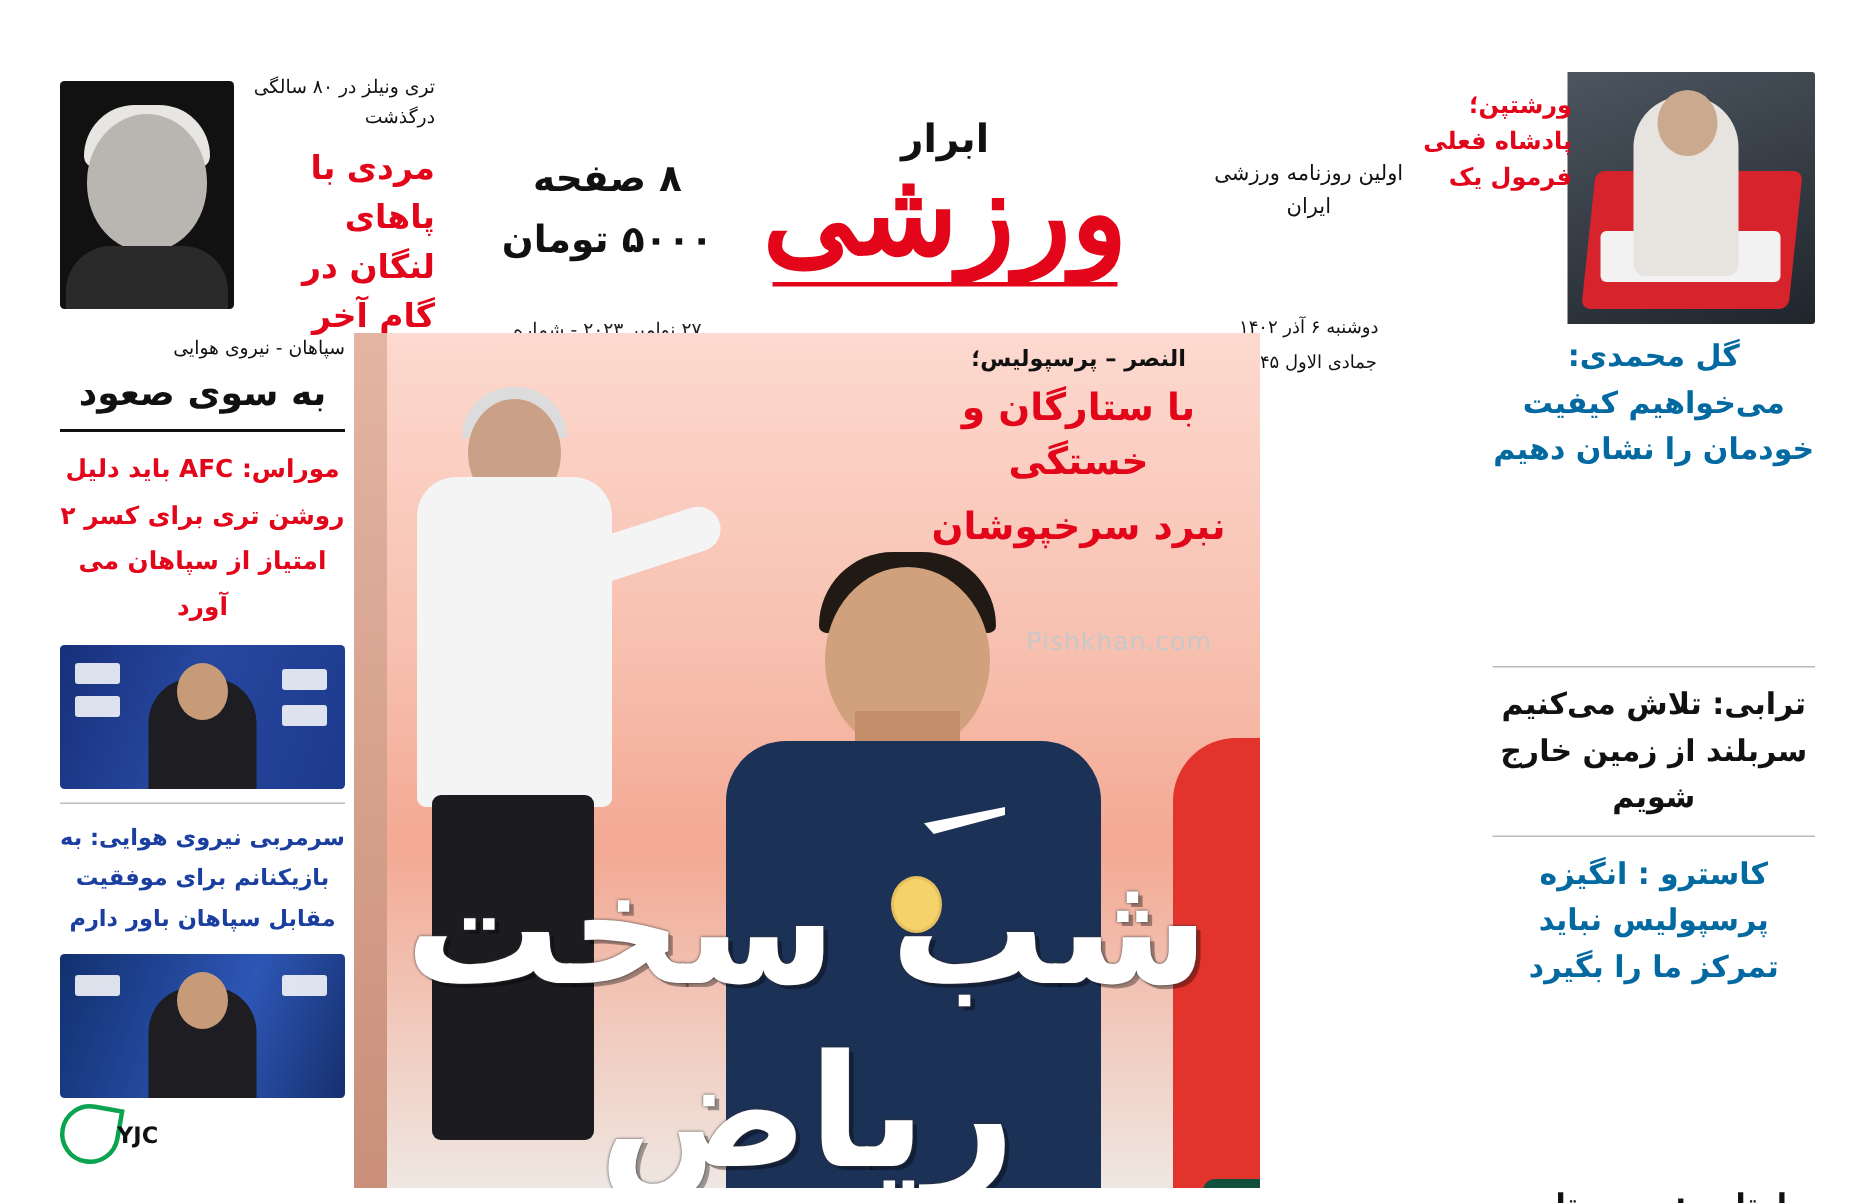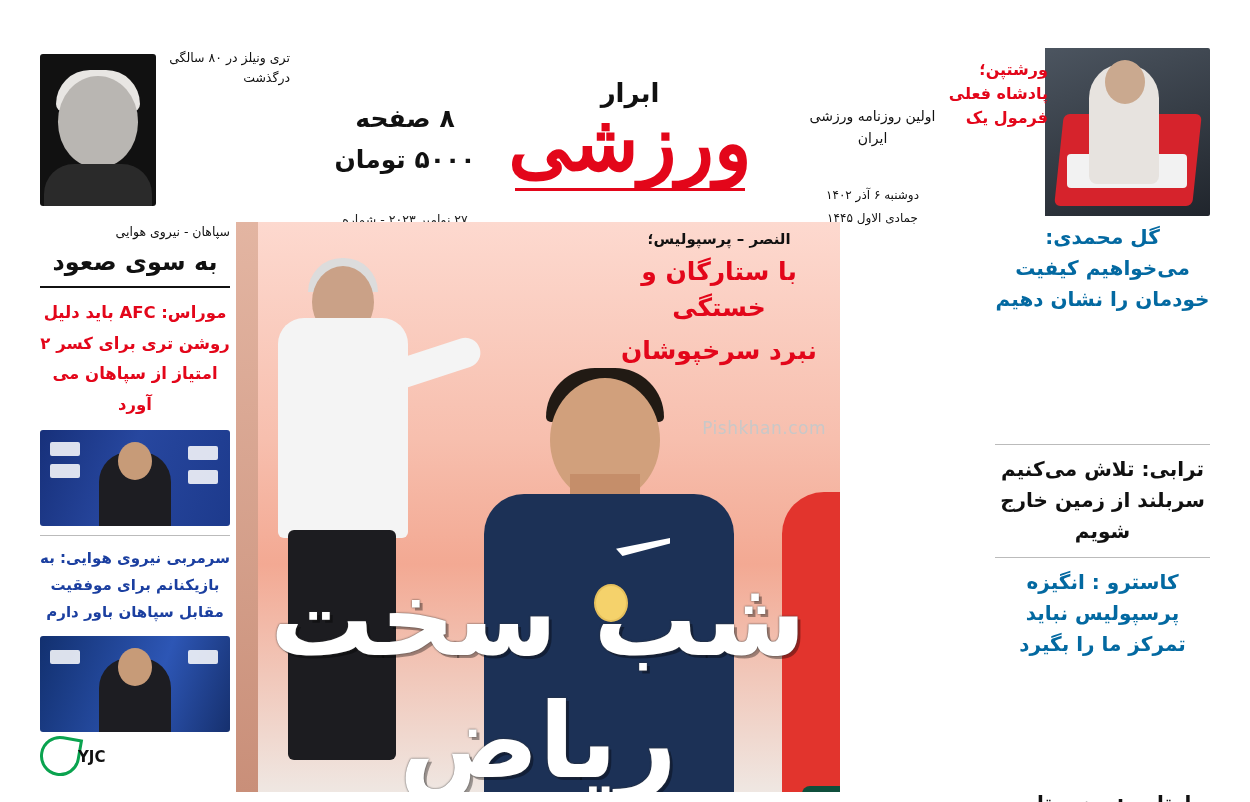--- a/index.html
+++ b/index.html
@@ -13,21 +13,21 @@
   .mh-varzeshi{font-size:78px;line-height:.8;color:#e3061a;font-weight:bold;font-family:"DejaVu Serif","Liberation Serif",serif;margin-top:4px;}
   .mh-rule{width:230px;height:3px;background:#e3061a;margin:14px auto 0;}
 
   .mh-left-block{position:absolute;left:290px;top:60px;width:150px;text-align:center;color:#111;}
   .mh-pages{font-size:25px;font-weight:bold;}
   .mh-price{font-size:25px;font-weight:bold;margin-top:12px;}
   .mh-issue{font-size:12.5px;margin-top:38px;color:#222;}
 
   .mh-right-block{position:absolute;left:760px;top:62px;width:145px;text-align:center;color:#111;}
   .mh-tag1{font-size:14px;font-weight:normal;line-height:1.55;}
-  .mh-date{font-size:12px;margin-top:36px;line-height:1.7;}
+  .mh-date{font-size:12px;margin-top:59px;line-height:1.7;}
 
   
   .obit{position:absolute;left:40px;top:48px;width:250px;height:165px;}
   .obit-photo{position:absolute;left:0;top:6px;width:116px;height:152px;background:#111;border-radius:3px;overflow:hidden;}
   .obit-photo .face{position:absolute;left:18px;top:22px;width:80px;height:92px;border-radius:44px/50px;background:#b9b6b2;}
   .obit-photo .hair{position:absolute;left:16px;top:16px;width:84px;height:42px;border-radius:42px 42px 10px 10px;background:#e8e6e3;}
   .obit-photo .suit{position:absolute;left:4px;bottom:0;width:108px;height:42px;background:#2a2a2a;border-radius:30px 30px 0 0;}
   .obit-txt{position:absolute;right:0;top:0;width:124px;text-align:right;}
   .obit-small{font-size:12.5px;color:#111;line-height:1.6;}
   .obit-big{font-size:22px;color:#e3061a;font-weight:bold;line-height:1.5;margin-top:8px;}
@@ -94,21 +94,21 @@
   .keeper .beard{position:absolute;left:92px;top:96px;width:92px;height:50px;border-radius:0 0 46px 46px;background:#2b211a;opacity:.85;}
   .keeper .logo{position:absolute;left:150px;top:230px;width:34px;height:34px;border-radius:50%;background:#fff;opacity:.92;}
   .keeper .glove{position:absolute;left:86px;top:406px;width:74px;height:90px;background:#eef1f4;border-radius:14px;}
   .keeper .glove2{position:absolute;left:190px;top:420px;width:70px;height:86px;background:#f3f5f7;border-radius:14px;}
   .keeper .shorts{position:absolute;left:36px;top:434px;width:210px;height:110px;background:#0f4f3c;border-radius:8px;}
 
   .center-caption{position:absolute;right:16px;top:8px;width:210px;text-align:center;}
   .cap-l1{font-size:15px;color:#111;font-weight:bold;}
   .cap-big{font-size:25px;color:#e3061a;font-weight:bold;line-height:1.45;margin-top:6px;}
 
-  .watermark{position:absolute;right:14px;top:196px;font-size:17px;color:#c8c8c8;letter-spacing:.5px;}
+  .watermark{position:absolute;right:32px;top:196px;font-size:17px;color:#c8c8c8;letter-spacing:.5px;}
 
   .main-title{position:absolute;left:0;right:0;bottom:-10px;text-align:center;font-size:104px;font-weight:bold;color:#fff;
               text-shadow:0 0 2px #333,3px 3px 0 rgba(0,0,0,.35);font-family:"DejaVu Sans","Liberation Sans",sans-serif;letter-spacing:-2px;}
 
   
   .yjc{position:absolute;left:36px;bottom:22px;width:80px;height:46px;}
   .yjc .leaf{position:absolute;left:4px;top:2px;width:34px;height:34px;border:3px solid #0aa34f;border-radius:50% 0 50% 50%;transform:rotate(10deg);}
   .yjc .txt{position:absolute;left:42px;top:14px;font-size:15px;color:#111;font-weight:bold;}
 
   
@@ -143,20 +143,21 @@
   </div>
 
   <div class="obit">
     <div class="obit-photo">
       <div class="hair"></div>
         <div class="face"></div>
         <div class="suit"></div>
     </div>
     <div class="obit-txt">
       <div class="obit-small">تری ونیلز در ۸۰ سالگی درگذشت</div>
+      <div class="obit-big">مردی با پاهای لنگان در گام آخر</div>
     </div>
   </div>
 
   <div class="f1">
     <div class="f1-photo">
       <div class="f1-car"></div>
         <div class="f1-white"></div>
       <div class="f1-person"></div>
         <div class="f1-head"></div>
     </div>

